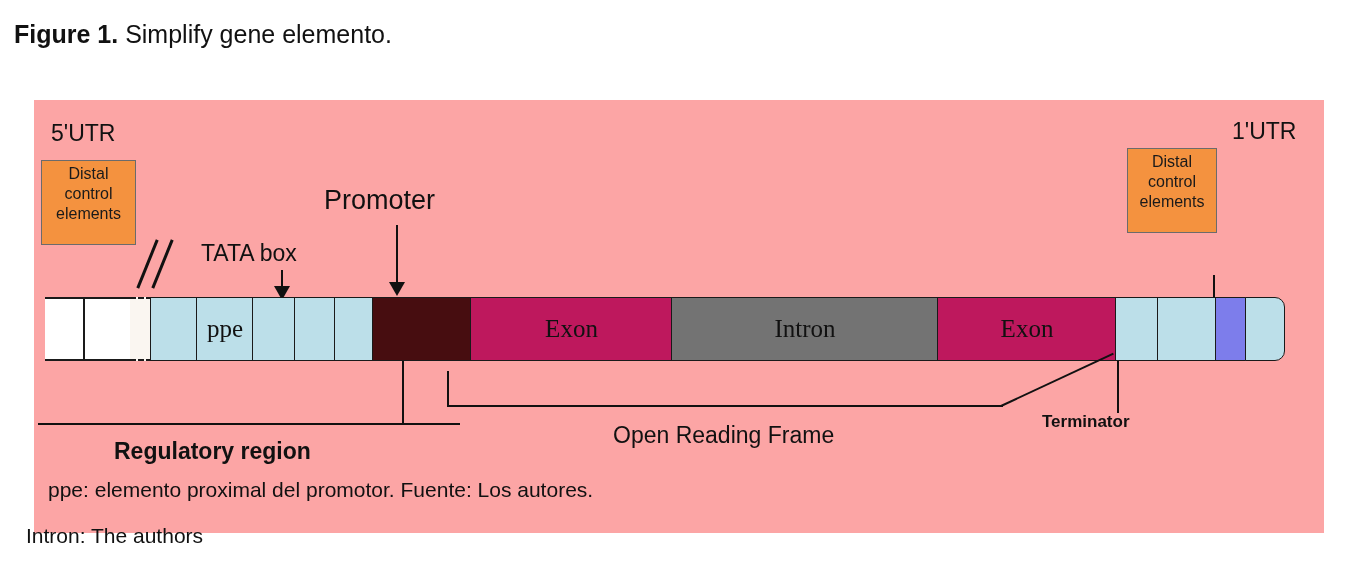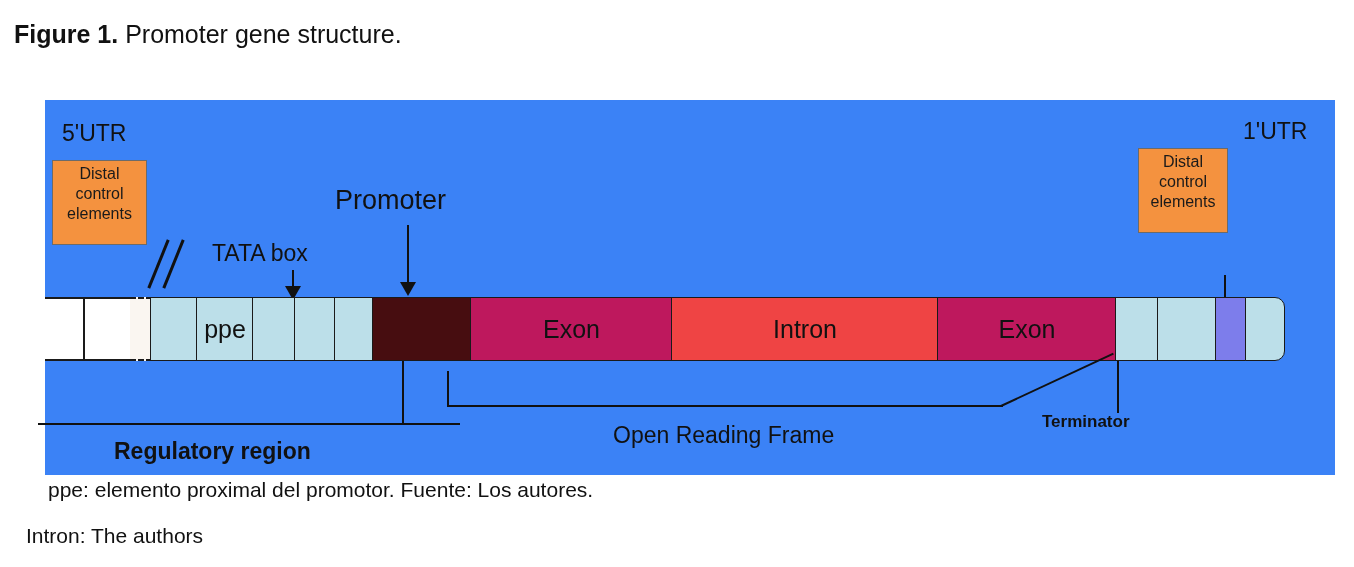--- a/index.html
+++ b/index.html
@@ -14,50 +14,50 @@
 
   
   #fig-title{
     position:absolute; left:14px; top:20px;
     font-size:25px; letter-spacing:0px; white-space:nowrap;
   }
   #fig-title .bold{font-weight:bold;}
 
   
   #panel{
-    position:absolute; left:45px; top:100px;
-    width:1290px; height:375px;
-    background:#3b82f6;
+    position:absolute; left:34px; top:100px;
+    width:1290px; height:433px;
+    background:#fca5a5;
   }
 
   
   .lbl{position:absolute; white-space:nowrap; font-size:23px; color:#111;}
   .lbl.bold{font-weight:bold; font-size:17px;}
   .lbl.big{font-size:27px;}
 
   
   .distal{
     position:absolute;
     background:#f4923f;
     border:1px solid #6b6b6b;
     font-size:16px; line-height:20px; color:#1a1a1a;
     text-align:center;
     padding-top:3px;
     box-sizing:border-box;
   }
 
   
-  #bar{position:absolute; left:45px; top:297px; width:1240px; height:64px;}
+  #bar{position:absolute; left:45px; top:297px; width:1240px; height:64px;font-family:Liberation Serif, serif;}
   .seg{position:absolute; top:0; height:64px; box-sizing:border-box;
        border:1.5px solid #1a1a1a; display:flex; align-items:center;
        justify-content:center;}
   .seg .txt{font-size:25px; color:#111;}
   .seg.blue{background:#bcdfe9;}
   .seg.green{background:#be185d;}
-  .seg.yellow{background:#ef4444;}
+  .seg.yellow{background:#737373;}
   .seg.maroon{background:#470d10;}
   .seg.purple{background:#7d7deb;}
 
   
   .openseg{
     position:absolute; top:0; height:64px; box-sizing:border-box;
     background:#ffffff;
     border-top:2px solid #1a1a1a;
     border-bottom:2px solid #1a1a1a;
     border-left:none; border-right:none;
@@ -96,21 +96,21 @@
   .bracket-v{position:absolute; width:0; border-left:2px solid #111;}
 
   
   #note-es{position:absolute; left:48px; top:478px; font-size:21px; white-space:nowrap;}
   #note-en{position:absolute; left:26px; top:524px; font-size:21px; white-space:nowrap;}
 </style>
 </head>
 <body>
 
 <div id="fig-title">
-  <span class="bold">Figure 1.</span><span> Promoter gene structure.</span>
+  <span class="bold">Figure 1.</span><span> Simplify gene elemento.</span>
 </div>
 
 <div id="panel">
 
   <div class="lbl" style="left:17px; top:20px;">5'UTR</div>
 
   <div class="lbl" style="left:1198px; top:18px;">1'UTR</div>
 
   <div class="distal" style="left:7px; top:60px; width:95px; height:85px;">
     <div>Distal</div>

